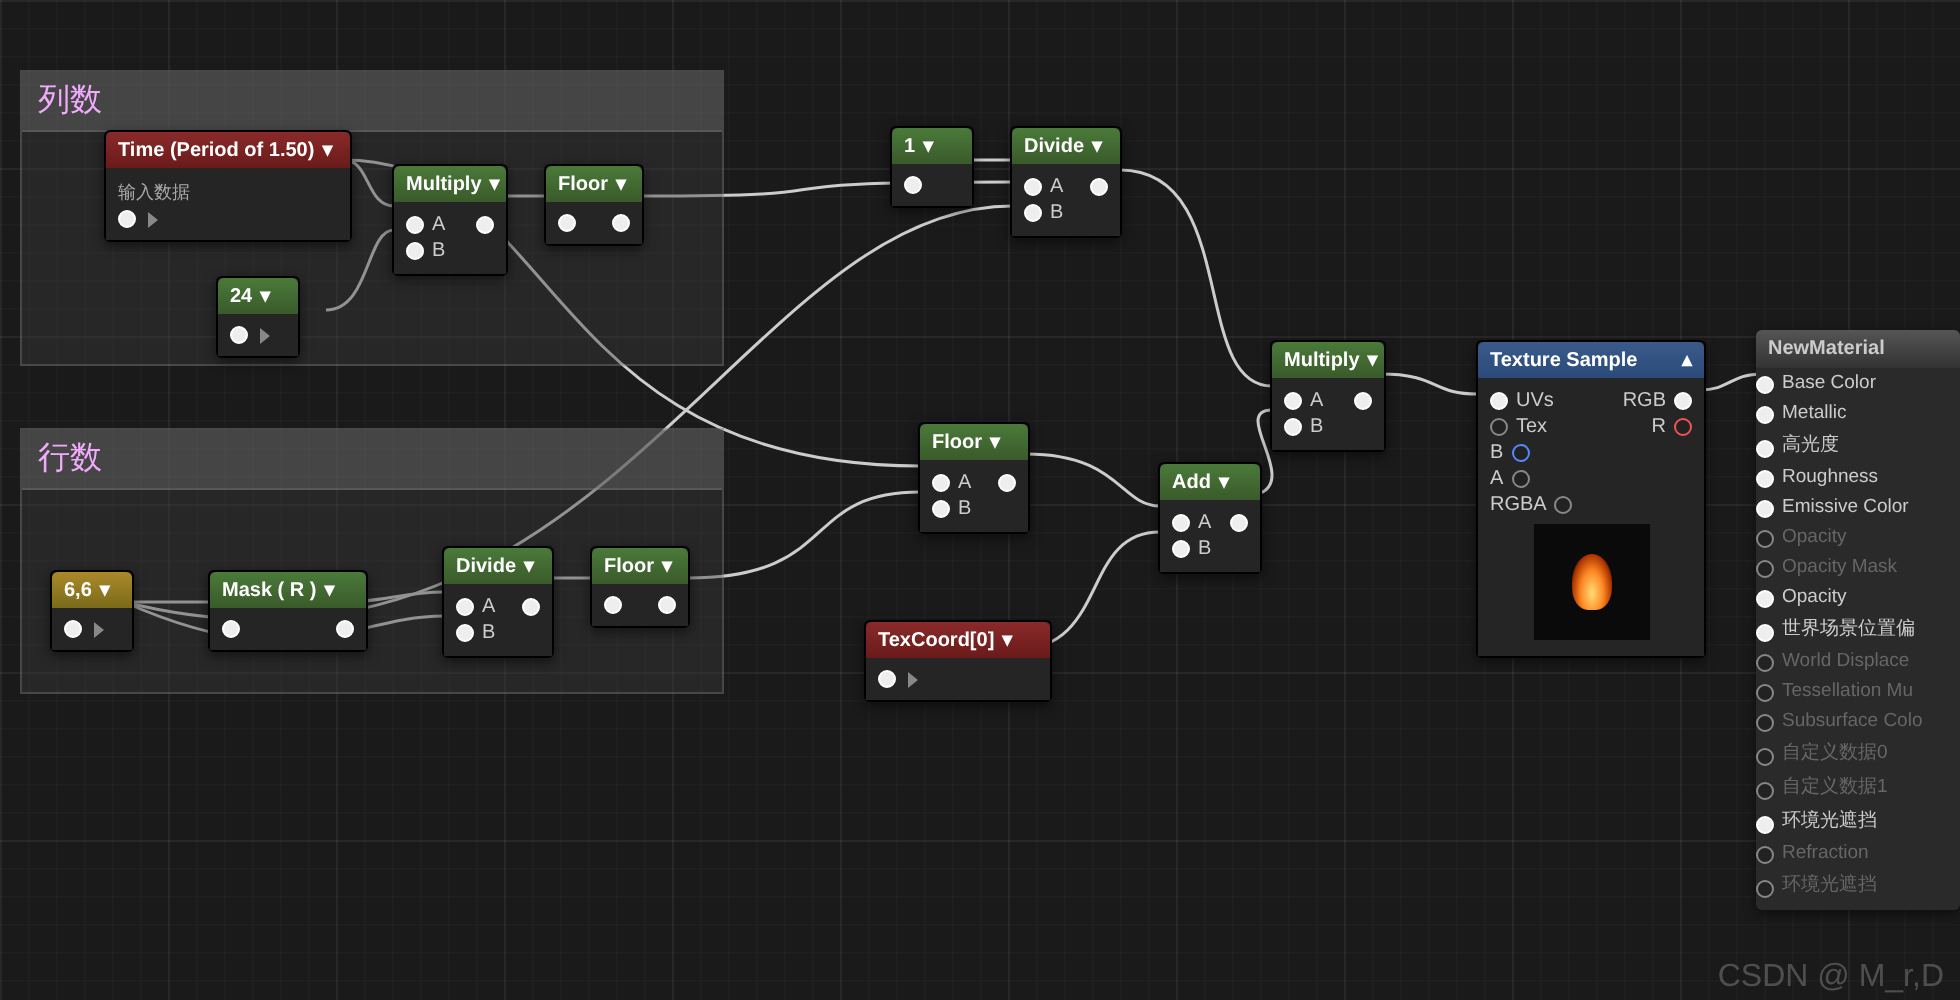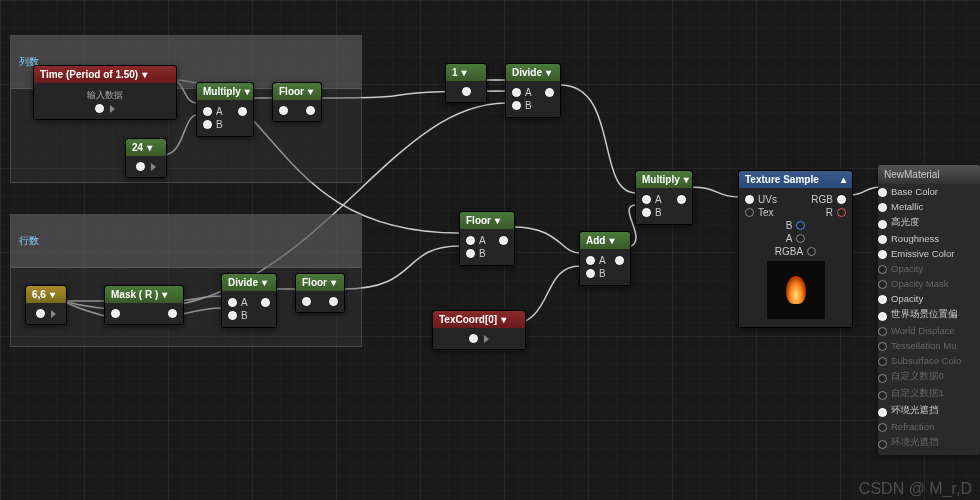--- a/index.html
+++ b/index.html
@@ -1,41 +1,41 @@
 <!DOCTYPE html>
 <html><head>
 <meta charset="utf-8">
 <style>
 *{margin:0;padding:0;box-sizing:border-box;font-family:Arial,sans-serif}
 body{width:980px;height:500px;background:#1a1a1a;overflow:hidden;position:relative;color:#ccc;font-size:11px}
 .grid{position:absolute;inset:0;background-image:linear-gradient(rgba(255,255,255,.015)1px,transparent 1px),linear-gradient(90deg,rgba(255,255,255,.015)1px,transparent 1px);background-size:14px 14px}
 .grid::after{content:'';position:absolute;inset:0;background-image:linear-gradient(rgba(255,255,255,.04)1px,transparent 1px),linear-gradient(90deg,rgba(255,255,255,.04)1px,transparent 1px);background-size:84px 84px}
 svg.wires{position:absolute;inset:0;width:980px;height:500px;pointer-events:none;z-index:1}
 .group{position:absolute;background:rgba(60,60,60,.4);border:1px solid rgba(255,255,255,.15);z-index:2}
-.group-title{background:rgba(100,100,100,.5);padding:19px 8px;font-size:10px;color:#7dd3fc;border-bottom:1px solid rgba(255,255,255,.1)}
+.group-title{background:rgba(100,100,100,.5);padding:4px 8px;font-size:16px;color:#f0abfc;border-bottom:1px solid rgba(255,255,255,.1)}
 .node{position:absolute;background:#2a2a2a;border:1px solid #000;border-radius:3px;box-shadow:0 2px 6px rgba(0,0,0,.5);z-index:3;min-width:42px}
 .node-header{padding:3px 6px;border-radius:3px 3px 0 0;display:flex;align-items:center;gap:4px;font-weight:bold;font-size:10px}
 .node-header.green{background:linear-gradient(#4a7a3a,#3a5a2a);color:#fff}
 .node-header.red{background:linear-gradient(#8a2a2a,#6a1a1a);color:#fff}
 .node-header.yellow{background:linear-gradient(#aa8a2a,#7a6a1a);color:#fff}
 .node-header.blue{background:linear-gradient(#3a5a8a,#2a4a7a);color:#fff}
 .node-body{padding:4px 6px;background:#252525}
 .node-sub{font-size:9px;color:#aaa}
 .row{display:flex;align-items:center;gap:4px;margin:2px 0;font-size:10px}
-.row.r{justify-content:center}
+.row.r{justify-content:flex-start}
 .pin{width:9px;height:9px;border-radius:50%;background:#222;border:1px solid #888;flex-shrink:0}
 .pin.f{background:#eee;border-color:#fff}
 .pin.red{border-color:#e55}
 .pin.green{border-color:#5e5}
 .pin.blue{border-color:#58f}
 .tri{width:0;height:0;border-left:5px solid #888;border-top:4px solid transparent;border-bottom:4px solid transparent;margin-left:2px}
 .preview{width:58px;height:58px;background:#0a0a0a;margin:4px auto;display:flex;align-items:center;justify-content:center}
 .flame{width:20px;height:28px;background:radial-gradient(ellipse at 50% 70%,#ffdd77 0%,#ff8822 40%,#aa3300 70%,transparent 85%);border-radius:50% 50% 40% 40%}
 .material{position:absolute;right:0;top:165px;width:102px;background:#2a2a2a;z-index:3;border-radius:3px;box-shadow:0 2px 6px rgba(0,0,0,.5);padding-bottom:4px}
-.mat-header{background:linear-gradient(#555,#333);padding:4px 6px;font-size:10px;font-weight:normal;border-radius:3px 3px 0 0}
+.mat-header{background:linear-gradient(#555,#333);padding:4px 6px;font-size:10px;font-weight:bold;border-radius:3px 3px 0 0}
 .mat-row{display:flex;align-items:flex-end;gap:4px;padding:2px 0;font-size:9.5px}
 .mat-row.dim{color:#666}
 .wm{position:absolute;right:8px;bottom:2px;color:rgba(200,200,200,.3);font-size:16px;z-index:10}
 </style>
 </head>
 <body>
 
 <div class="grid"></div>
 
 <svg class="wires">
@@ -59,37 +59,37 @@
 <path d="M850 195 C865 195 865 187 881 187" stroke="#ccc" fill="none" stroke-width="1.5"></path>
 </svg>
 
 <div class="group" style="left:10px;top:35px;width:352px;height:148px">
   <div class="group-title">列数</div>
 </div>
 <div class="group" style="left:10px;top:214px;width:352px;height:133px">
   <div class="group-title">行数</div>
 </div>
 
-<div class="node" style="left:33px;top:65px;width:144px">
+<div class="node" style="left:52px;top:65px;width:124px">
   <div class="node-header red">
       <span>Time (Period of 1.50)</span>
       <span>▾</span>
     </div>
   <div class="node-body">
     <div class="row r">
         <span class="node-sub">输入数据</span>
       </div>
     <div class="row r">
         <span class="pin f"></span>
         <span class="tri"></span>
       </div>
   </div>
 </div>
 
-<div class="node" style="left:125px;top:138px">
+<div class="node" style="left:108px;top:138px">
   <div class="node-header green">
       <span>24</span>
       <span>▾</span>
     </div>
   <div class="node-body">
       <div class="row r">
         <span class="pin f"></span>
         <span class="tri"></span>
       </div>
     </div>

